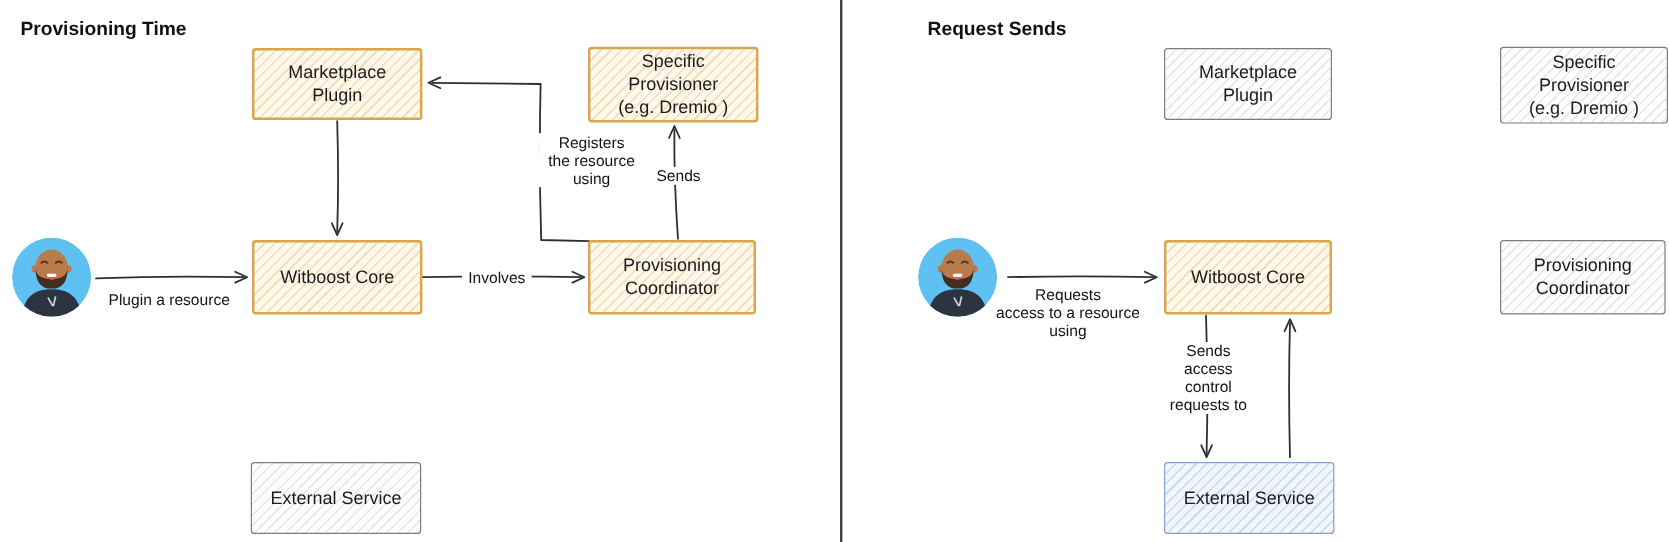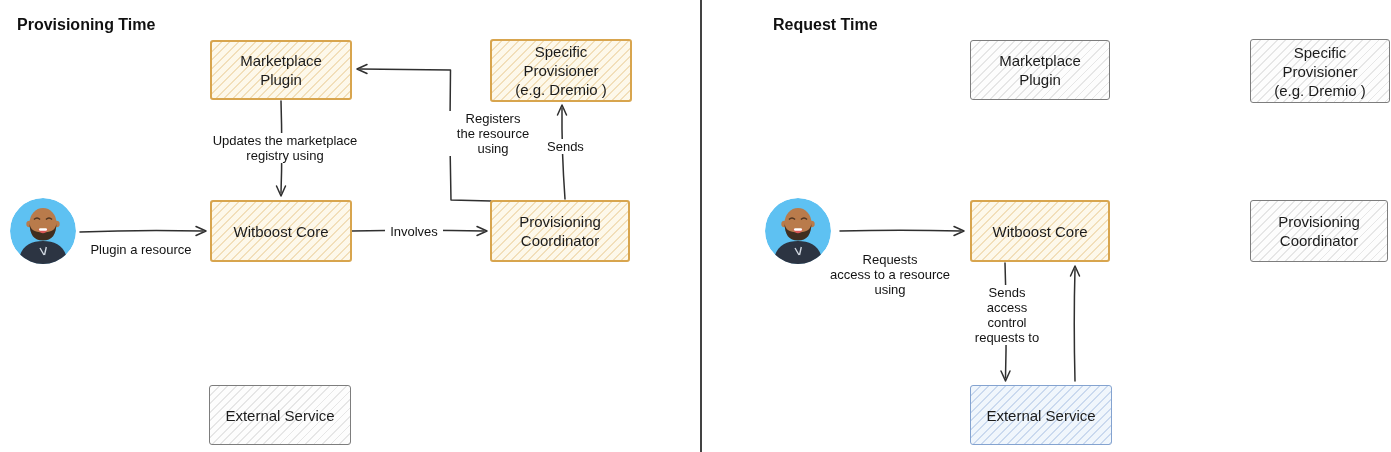--- a/index.html
+++ b/index.html
@@ -111,31 +111,29 @@
   </div>
   <div class="node yellow" style="left:490px;top:200px;width:140px;height:62px;">
     <span>Provisioning
 Coordinator</span>
   </div>
   <div class="node gray" style="left:209px;top:385px;width:142px;height:60px;">
     <span>External Service</span>
   </div>
 
   <div class="edge-label" style="left:75px;top:242px;width:132px;">Plugin a resource</div>
-  <div class="edge-label bg" style="left:203px;top:133px;width:160px;">Updates the marketplace
-registry using</div>
   <div class="edge-label bg" style="left:385px;top:224px;width:54px;">Involves</div>
   <div class="edge-label bg" style="left:410px;top:111px;width:84px;margin-left:39px;">Registers
 the resource
 using</div>
   <div class="edge-label bg" style="left:545px;top:139px;width:36px;">Sends</div>
 
   <div class="divider" style="left:700px;top:0;height:452px;"></div>
 
-  <div class="panel-title" style="left:773px;top:16px;">Request Time</div>
+  <div class="panel-title" style="left:773px;top:16px;">Request Sends</div>
 
   <svg class="avatar" style="left:765px;top:198px;" viewBox="0 0 66 66">
     <clipPath id="avclipR">
         <circle cx="33" cy="33" r="33"></circle>
       </clipPath>
     <g clip-path="url(#avclipR)">
       <circle cx="33" cy="33" r="33" fill="#5EC1F2"></circle>
       <path d="M8 66 C10 48 20 43 33 43 C46 43 56 48 58 66 Z" fill="#2C3442"></path>
       <circle cx="19.5" cy="26" r="3.2" fill="#B97B4B"></circle>
       <circle cx="46.5" cy="26" r="3.2" fill="#B97B4B"></circle>
@@ -162,21 +160,21 @@
     <span>Witboost Core</span>
   </div>
   <div class="node gray" style="left:1250px;top:200px;width:138px;height:62px;">
     <span>Provisioning
 Coordinator</span>
   </div>
   <div class="node blue" style="left:970px;top:385px;width:142px;height:60px;">
     <span>External Service</span>
   </div>
 
-  <div class="edge-label" style="left:820px;top:252px;width:140px;">Requests
+  <div class="edge-label" style="left:820px;top:238px;width:140px;">Requests
 access to a resource
 using</div>
   <div class="edge-label bg" style="left:960px;top:285px;width:90px;">Sends
 access
 control
 requests to</div>
 
 </div>
 
 </body></html>

